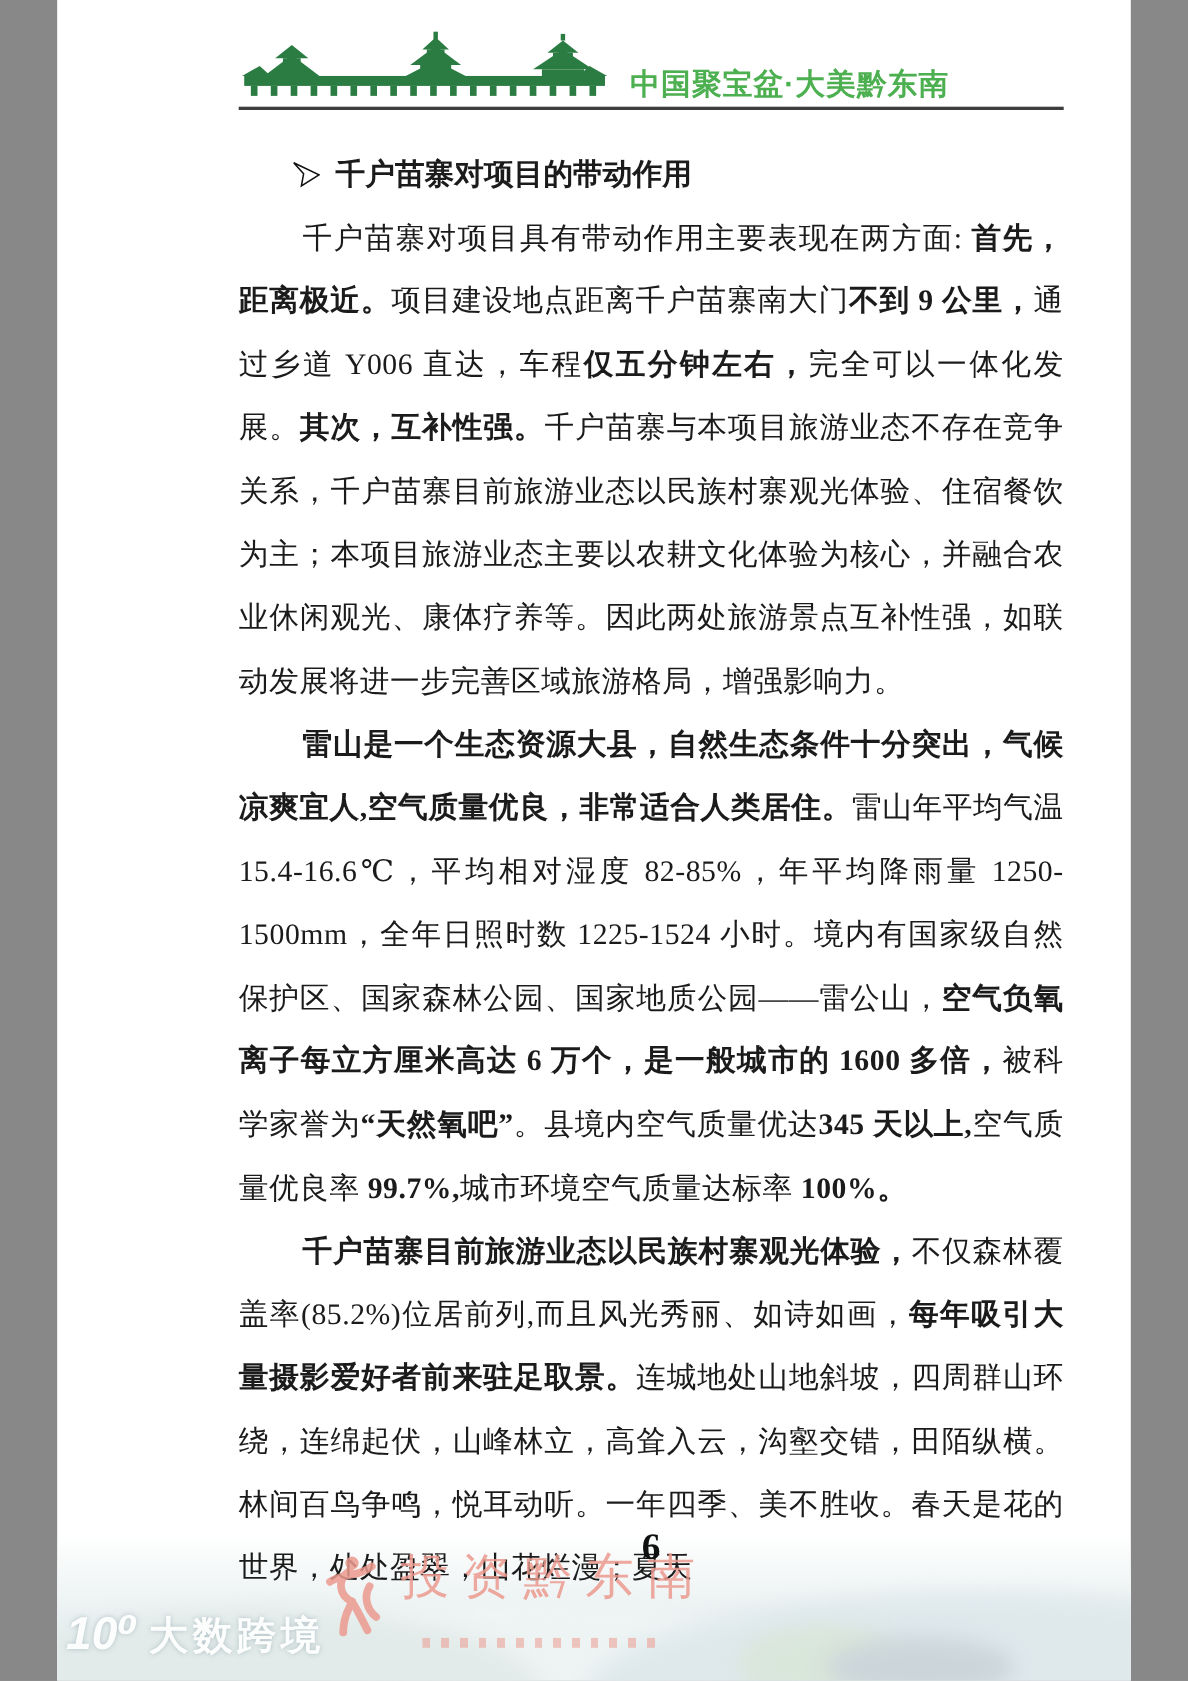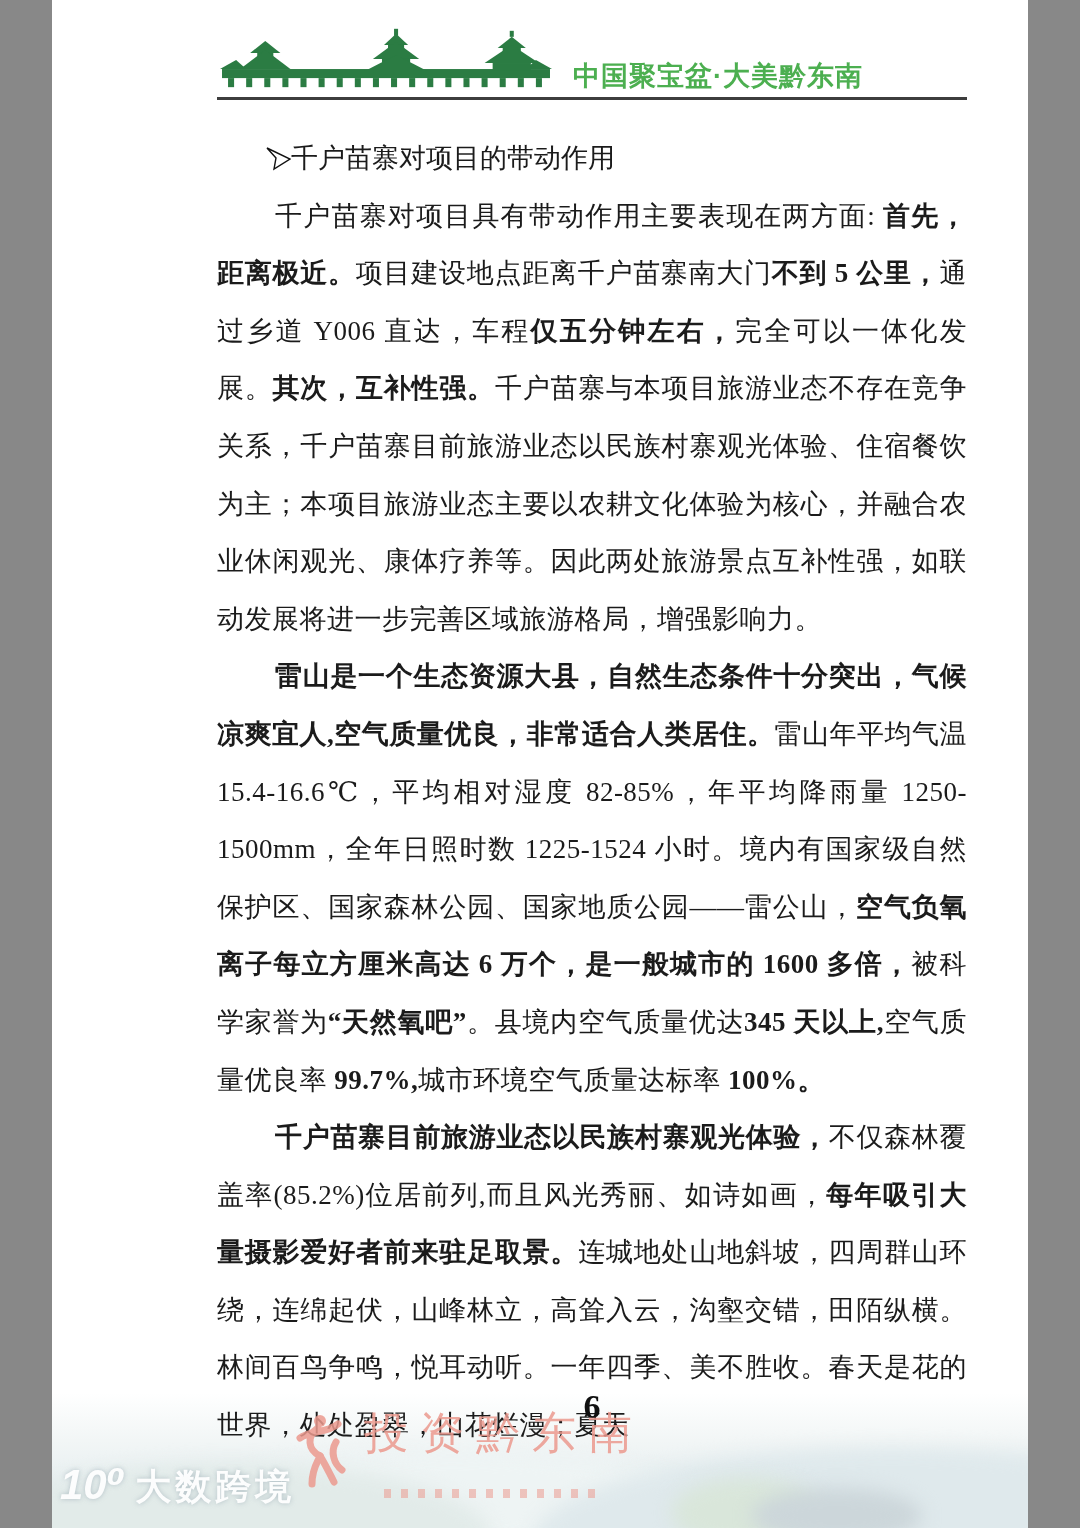--- a/index.html
+++ b/index.html
@@ -21,22 +21,22 @@
   }
   .header-rule {
     position:absolute; left:165px; top:97px; width:750px; height:3px;
     background:var(--rule-color,#3d3d3d);
   }
 
   
   .content { position:absolute; left:165px; top:100px; width:750px; z-index:1; }
   .bullet-heading {
     margin-top:30px; padding-left:48px;
-    font-size:27px; font-weight:normal; line-height:57.6px;
-    display:flex; align-items:center; 
+    font-size:27px; font-weight:bold; line-height:57.6px;
+    display:flex; align-items:center; gap:14px;
   }
   .bullet-arrow { width:26px; height:24px; flex:0 0 auto; }
   .para {
     font-size:27px; line-height:57.6px; text-align:justify;
     text-indent:2.15em; letter-spacing:0.5px;
   }
   .para .b { font-weight:bold; }
   .section-heading {
     font-size:27px; font-weight:400; line-height:57.6px;
     margin:18px 0; letter-spacing:0.5px;
@@ -139,21 +139,21 @@
   <div class="content">
 
     <div class="bullet-heading">
       <svg class="bullet-arrow" viewBox="0 0 26 24">
         <polygon points="2,1 25,12 11,11" fill="#111"></polygon>
         <polygon points="2,1 11,11 9,22 25,12" fill="#fff" stroke="#111" stroke-width="1.4"></polygon>
       </svg>
       <span>千户苗寨对项目的带动作用</span>
     </div>
 
-    <p class="para"><span>千户苗寨对项目具有带动作用主要表现在两方面: </span><span class="b">首先，距离极近。</span><span>项目建设地点距离千户苗寨南大门</span><span class="b">不到 5 公里，</span><span>通过乡道 Y006 直达，车程</span><span class="b">仅五分钟左右，</span><span>完全可以一体化发展。</span><span class="b">其次，互补性强。</span><span>千户苗寨与本项目旅游业态不存在竞争关系，千户苗寨目前旅游业态以民族村寨观光体验、住宿餐饮为主；本项目旅游业态主要以农耕文化体验为核心，并融合农业休闲观光、康体疗养等。因此两处旅游景点互补性强，如联动发展将进一步完善区域旅游格局，增强影响力。</span></p>
+    <p class="para"><span>千户苗寨对项目具有带动作用主要表现在两方面: </span><span class="b">首先，距离极近。</span><span>项目建设地点距离千户苗寨南大门</span><span class="b">不到 9 公里，</span><span>通过乡道 Y006 直达，车程</span><span class="b">仅五分钟左右，</span><span>完全可以一体化发展。</span><span class="b">其次，互补性强。</span><span>千户苗寨与本项目旅游业态不存在竞争关系，千户苗寨目前旅游业态以民族村寨观光体验、住宿餐饮为主；本项目旅游业态主要以农耕文化体验为核心，并融合农业休闲观光、康体疗养等。因此两处旅游景点互补性强，如联动发展将进一步完善区域旅游格局，增强影响力。</span></p>
 
 
     <p class="para"><span class="b">雷山是一个生态资源大县，自然生态条件十分突出，气候凉爽宜人,空气质量优良，非常适合人类居住。</span><span>雷山年平均气温 15.4-16.6℃，平均相对湿度 82-85%，年平均降雨量 1250-1500mm，全年日照时数 1225-1524 小时。境内有国家级自然保护区、国家森林公园、国家地质公园——雷公山，</span><span class="b">空气负氧离子每立方厘米高达 6 万个，是一般城市的 1600 多倍，</span><span>被科学家誉为</span><span class="b">“天然氧吧”</span><span>。县境内空气质量优达</span><span class="b">345 天以上,</span><span>空气质量优良率 </span><span class="b">99.7%,</span><span>城市环境空气质量达标率 </span><span class="b">100%。</span></p>
 
     <p class="para"><span class="b">千户苗寨目前旅游业态以民族村寨观光体验，</span><span>不仅森林覆盖率(85.2%)位居前列,而且风光秀丽、如诗如画，</span><span class="b">每年吸引大量摄影爱好者前来驻足取景。</span><span>连城地处山地斜坡，四周群山环绕，连绵起伏，山峰林立，高耸入云，沟壑交错，田陌纵横。林间百鸟争鸣，悦耳动听。一年四季、美不胜收。春天是花的世界，处处盈翠，山花烂漫；夏天</span></p>
   </div>
 
   <div class="landscape">
     <div class="blob haze"></div>
     <div class="blob hill-left"></div>

